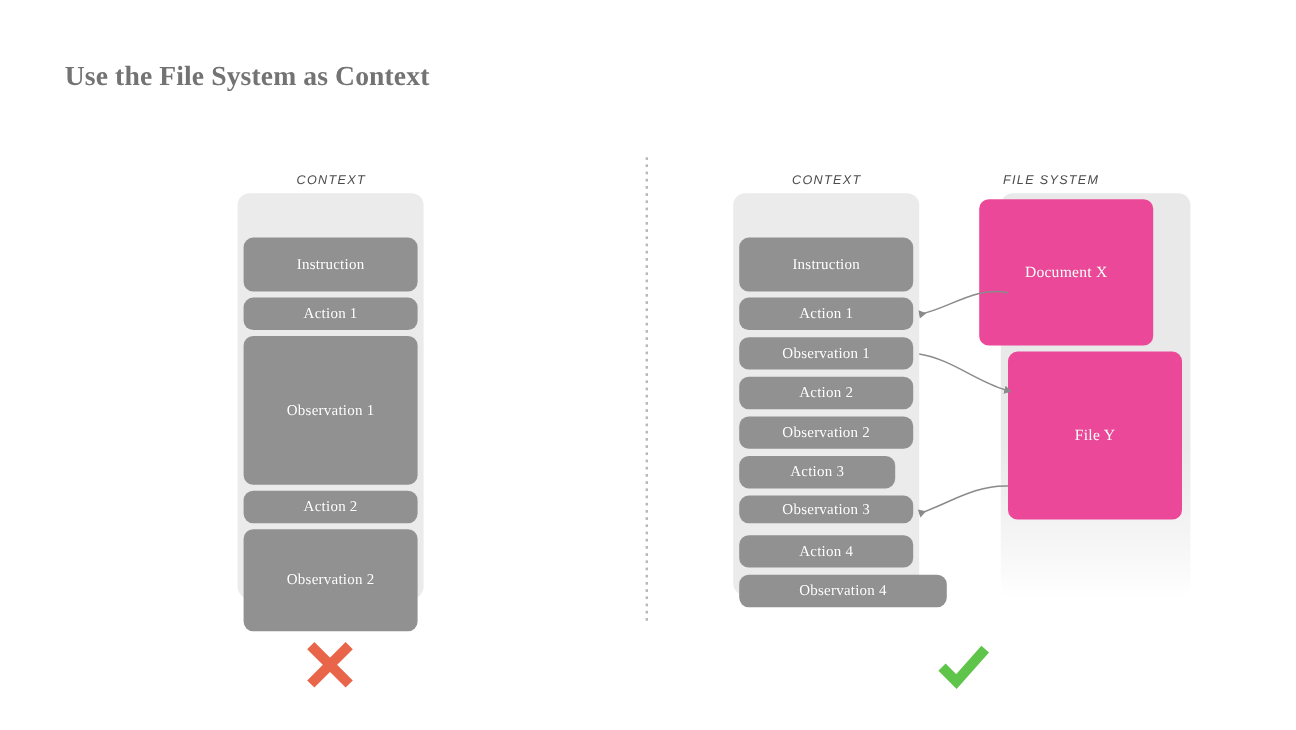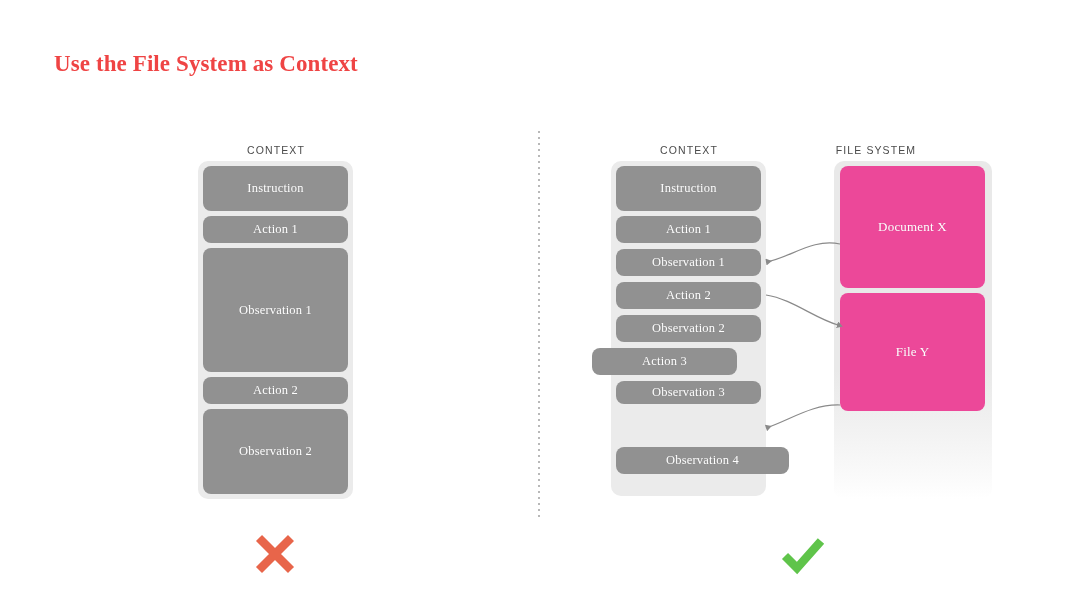--- a/index.html
+++ b/index.html
@@ -19,34 +19,35 @@
   }
 
   
   .slide-title {
     position: absolute;
     left: 54px;
     top: 51px;
     font-family: "Liberation Serif", serif;
     font-weight: bold;
     font-size: 23px;
-    color: #ef4444;
+    color: #737373;
     letter-spacing: 0.1px;
     white-space: nowrap;
   }
 
   
   .col-header {
     position: absolute;
     font-family: "Liberation Sans", sans-serif;
     font-size: 10.5px;
     letter-spacing: 1.1px;
     color: #4b4b4b;
     text-align: center;
     white-space: nowrap;
+    font-style: italic;
   }
   .col-header.ctx-left   { left: 200px; top: 144px; width: 152px; }
   .col-header.ctx-right  { left: 613px; top: 144px; width: 152px; }
   .col-header.fs-right   { left: 800px; top: 144px; width: 152px; }
 
   
   .panel {
     position: absolute;
     background: #ebebeb;
     border-radius: 10px;
@@ -69,21 +70,21 @@
     display: flex;
     align-items: center;
     justify-content: center;
     font-family: "Liberation Serif", serif;
     font-size: 12.5px;
     color: #ffffff;
     letter-spacing: 0.2px;
     white-space: nowrap;
     text-shadow: 0 0 1px rgba(0,0,0,0.12);
   }
-  .box.gray { background: #919191; }
+  .box.gray { background: #919191; margin-top: 32px; }
   .box.pink { background: #ec4899; font-size: 13px; }
 
   
   .divider {
     position: absolute;
     left: 538px;
     top: 131px;
     width: 2px;
     height: 388px;
     background-image: linear-gradient(to bottom, #b8b8b8 0 2px, transparent 2px 6px);
@@ -131,26 +132,27 @@
   <div class="col-header fs-right">FILE SYSTEM</div>
 
   <div class="panel ctx-right"></div>
   <div class="panel fs"></div>
 
   <div class="box gray" style="left:616px; top:166px; width:145px; height:45px;">Instruction</div>
   <div class="box gray" style="left:616px; top:216px; width:145px; height:27px;">Action 1</div>
   <div class="box gray" style="left:616px; top:249px; width:145px; height:27px;">Observation 1</div>
   <div class="box gray" style="left:616px; top:282px; width:145px; height:27px;">Action 2</div>
   <div class="box gray" style="left:616px; top:315px; width:145px; height:27px;">Observation 2</div>
-  <div class="box gray" style="left:592px; top:348px; width:145px; height:27px;">Action 3</div>
+  <div class="box gray" style="left:616px; top:348px; width:130px; height:27px;">Action 3</div>
   <div class="box gray" style="left:616px; top:381px; width:145px; height:23px;">Observation 3</div>
+  <div class="box gray" style="left:616px; top:414px; width:145px; height:27px;">Action 4</div>
   <div class="box gray" style="left:616px; top:447px; width:173px; height:27px;">Observation 4</div>
 
-  <div class="box pink" style="left:840px; top:166px; width:145px; height:122px;">Document X</div>
-  <div class="box pink" style="left:840px; top:293px; width:145px; height:118px;">File Y</div>
+  <div class="box pink" style="left:816px; top:166px; width:145px; height:122px;">Document X</div>
+  <div class="box pink" style="left:840px; top:293px; width:145px; height:140px;">File Y</div>
 
   <svg class="connectors" viewBox="0 0 1080 608">
     <defs>
       <marker id="arrow-left" markerWidth="7" markerHeight="7" refX="6" refY="3.5" orient="auto-start-reverse" markerUnits="userSpaceOnUse">
         <path d="M6,0 L0,3.5 L6,7 Z" fill="#8a8a8a"></path>
       </marker>
       <marker id="arrow-right" markerWidth="7" markerHeight="7" refX="1" refY="3.5" orient="auto" markerUnits="userSpaceOnUse">
         <path d="M0,0 L6,3.5 L0,7 Z" fill="#8a8a8a"></path>
       </marker>
     </defs>

